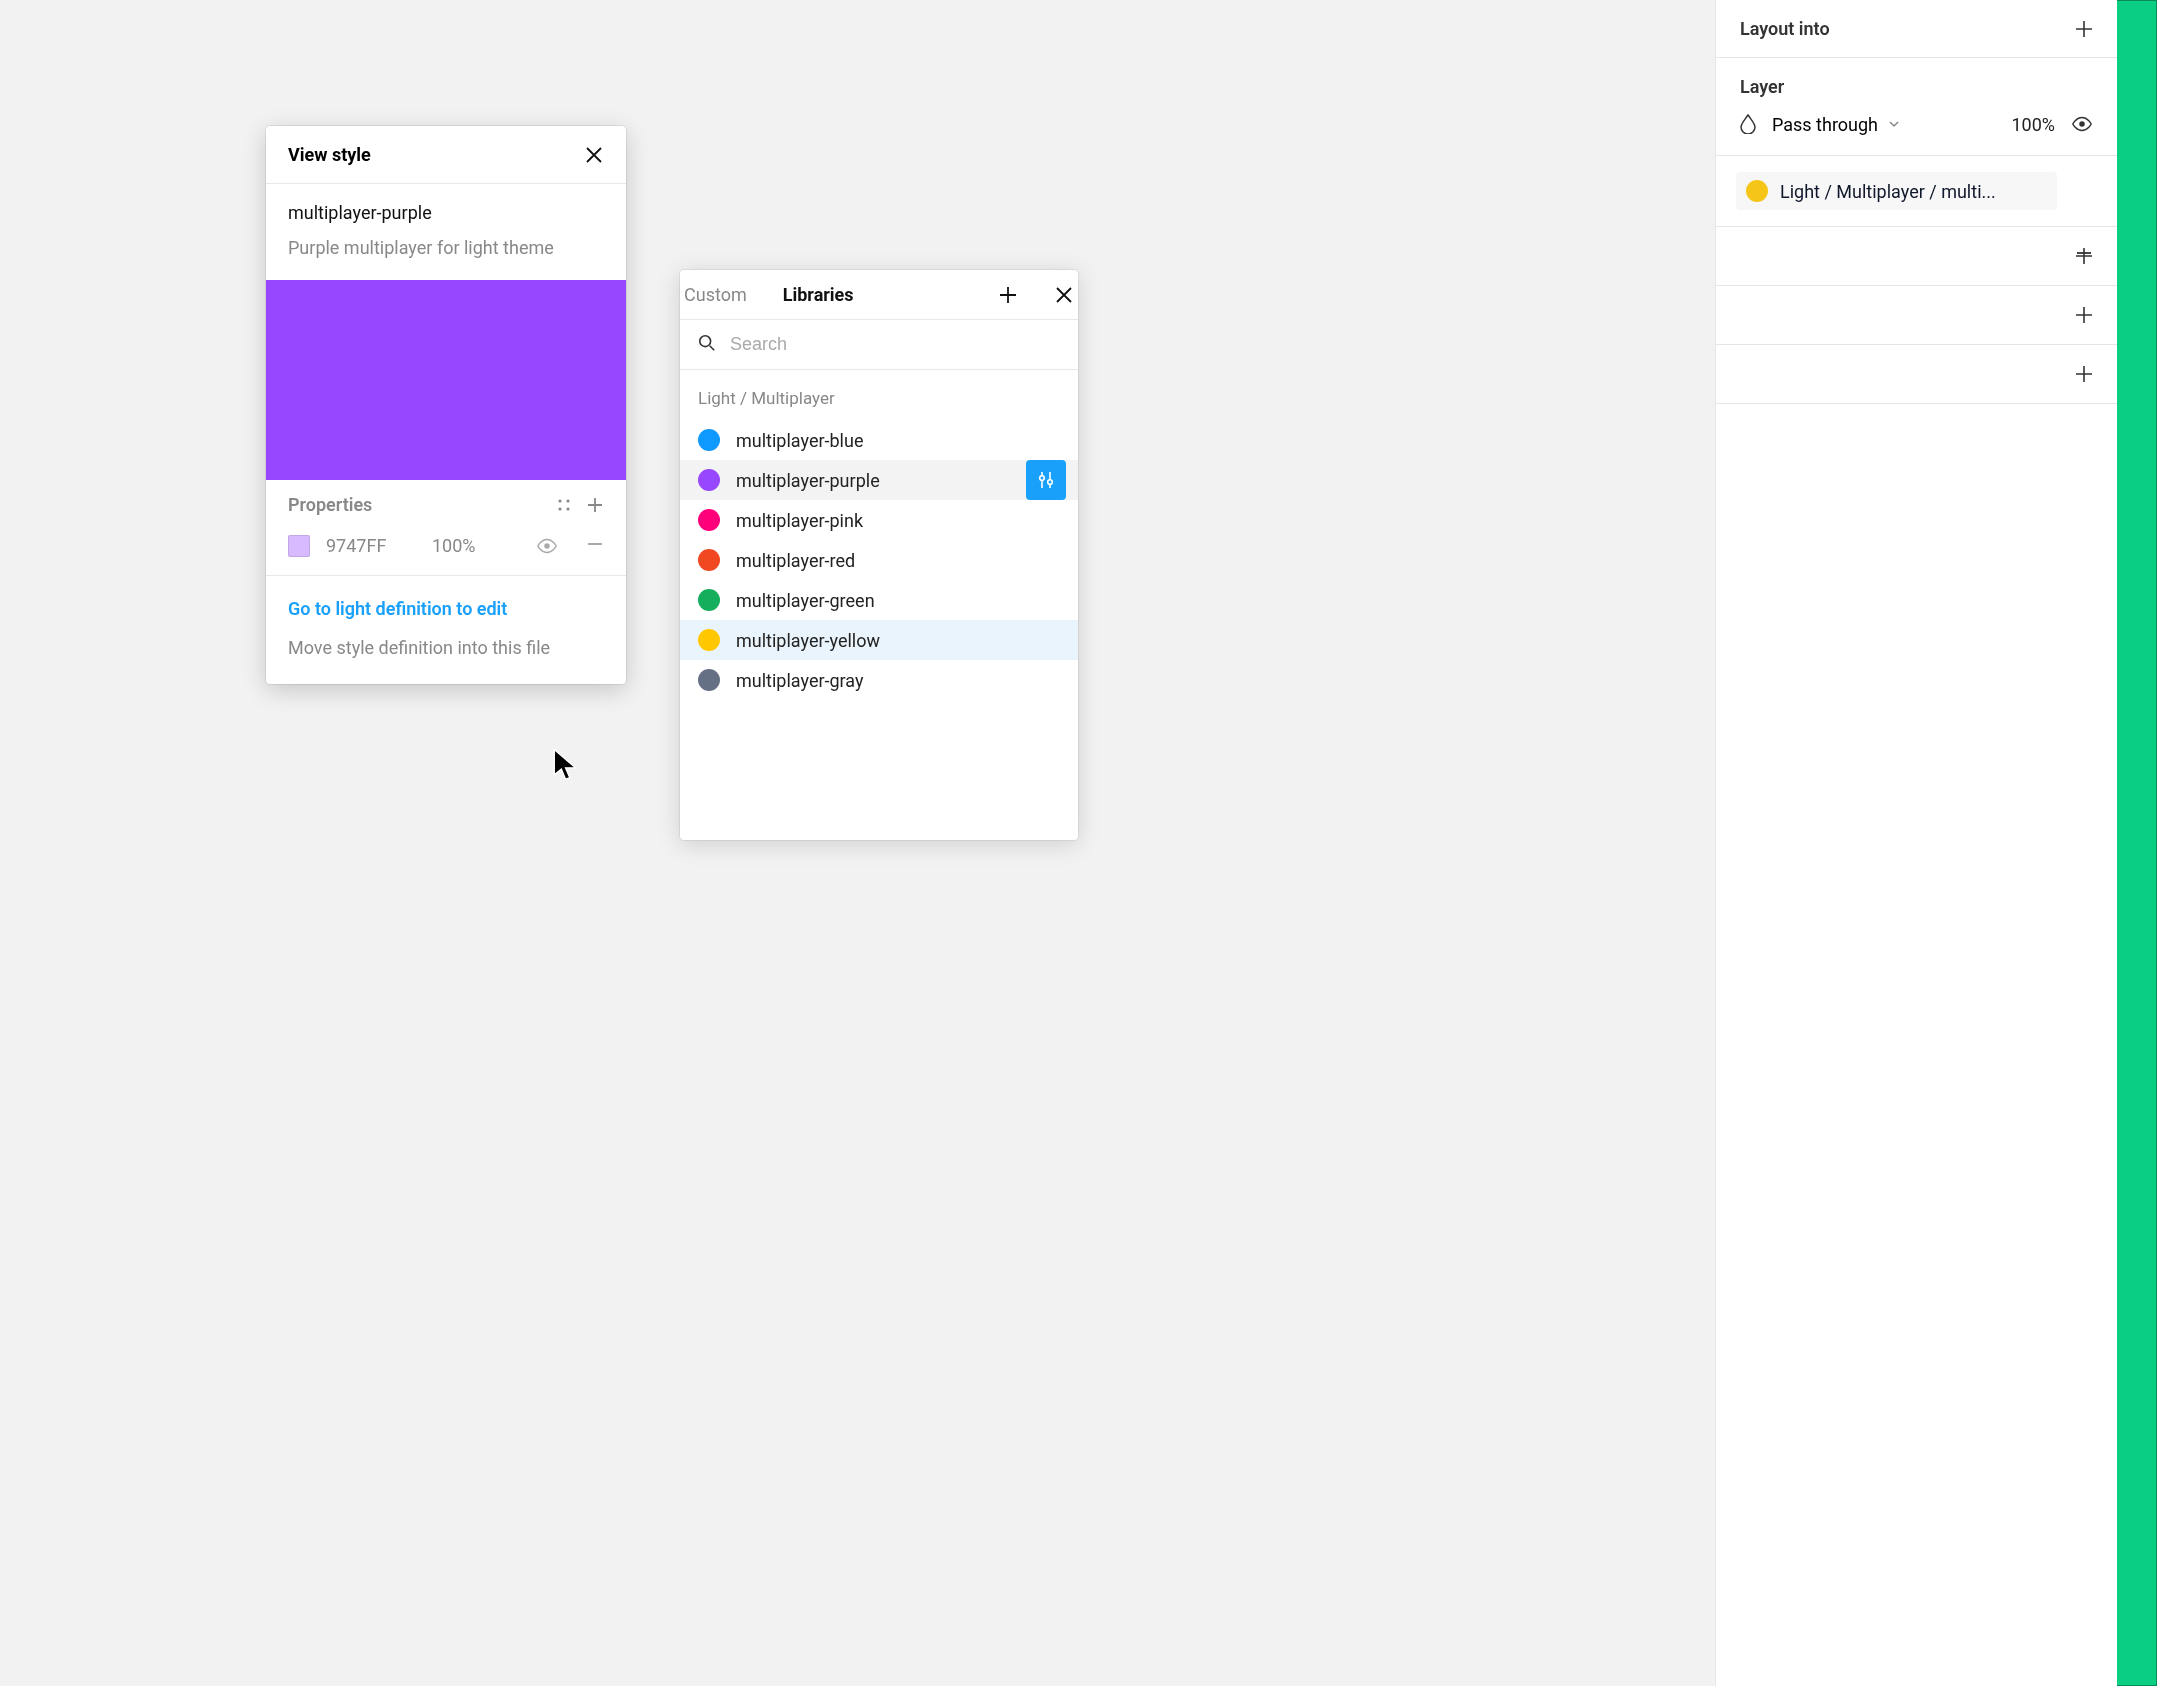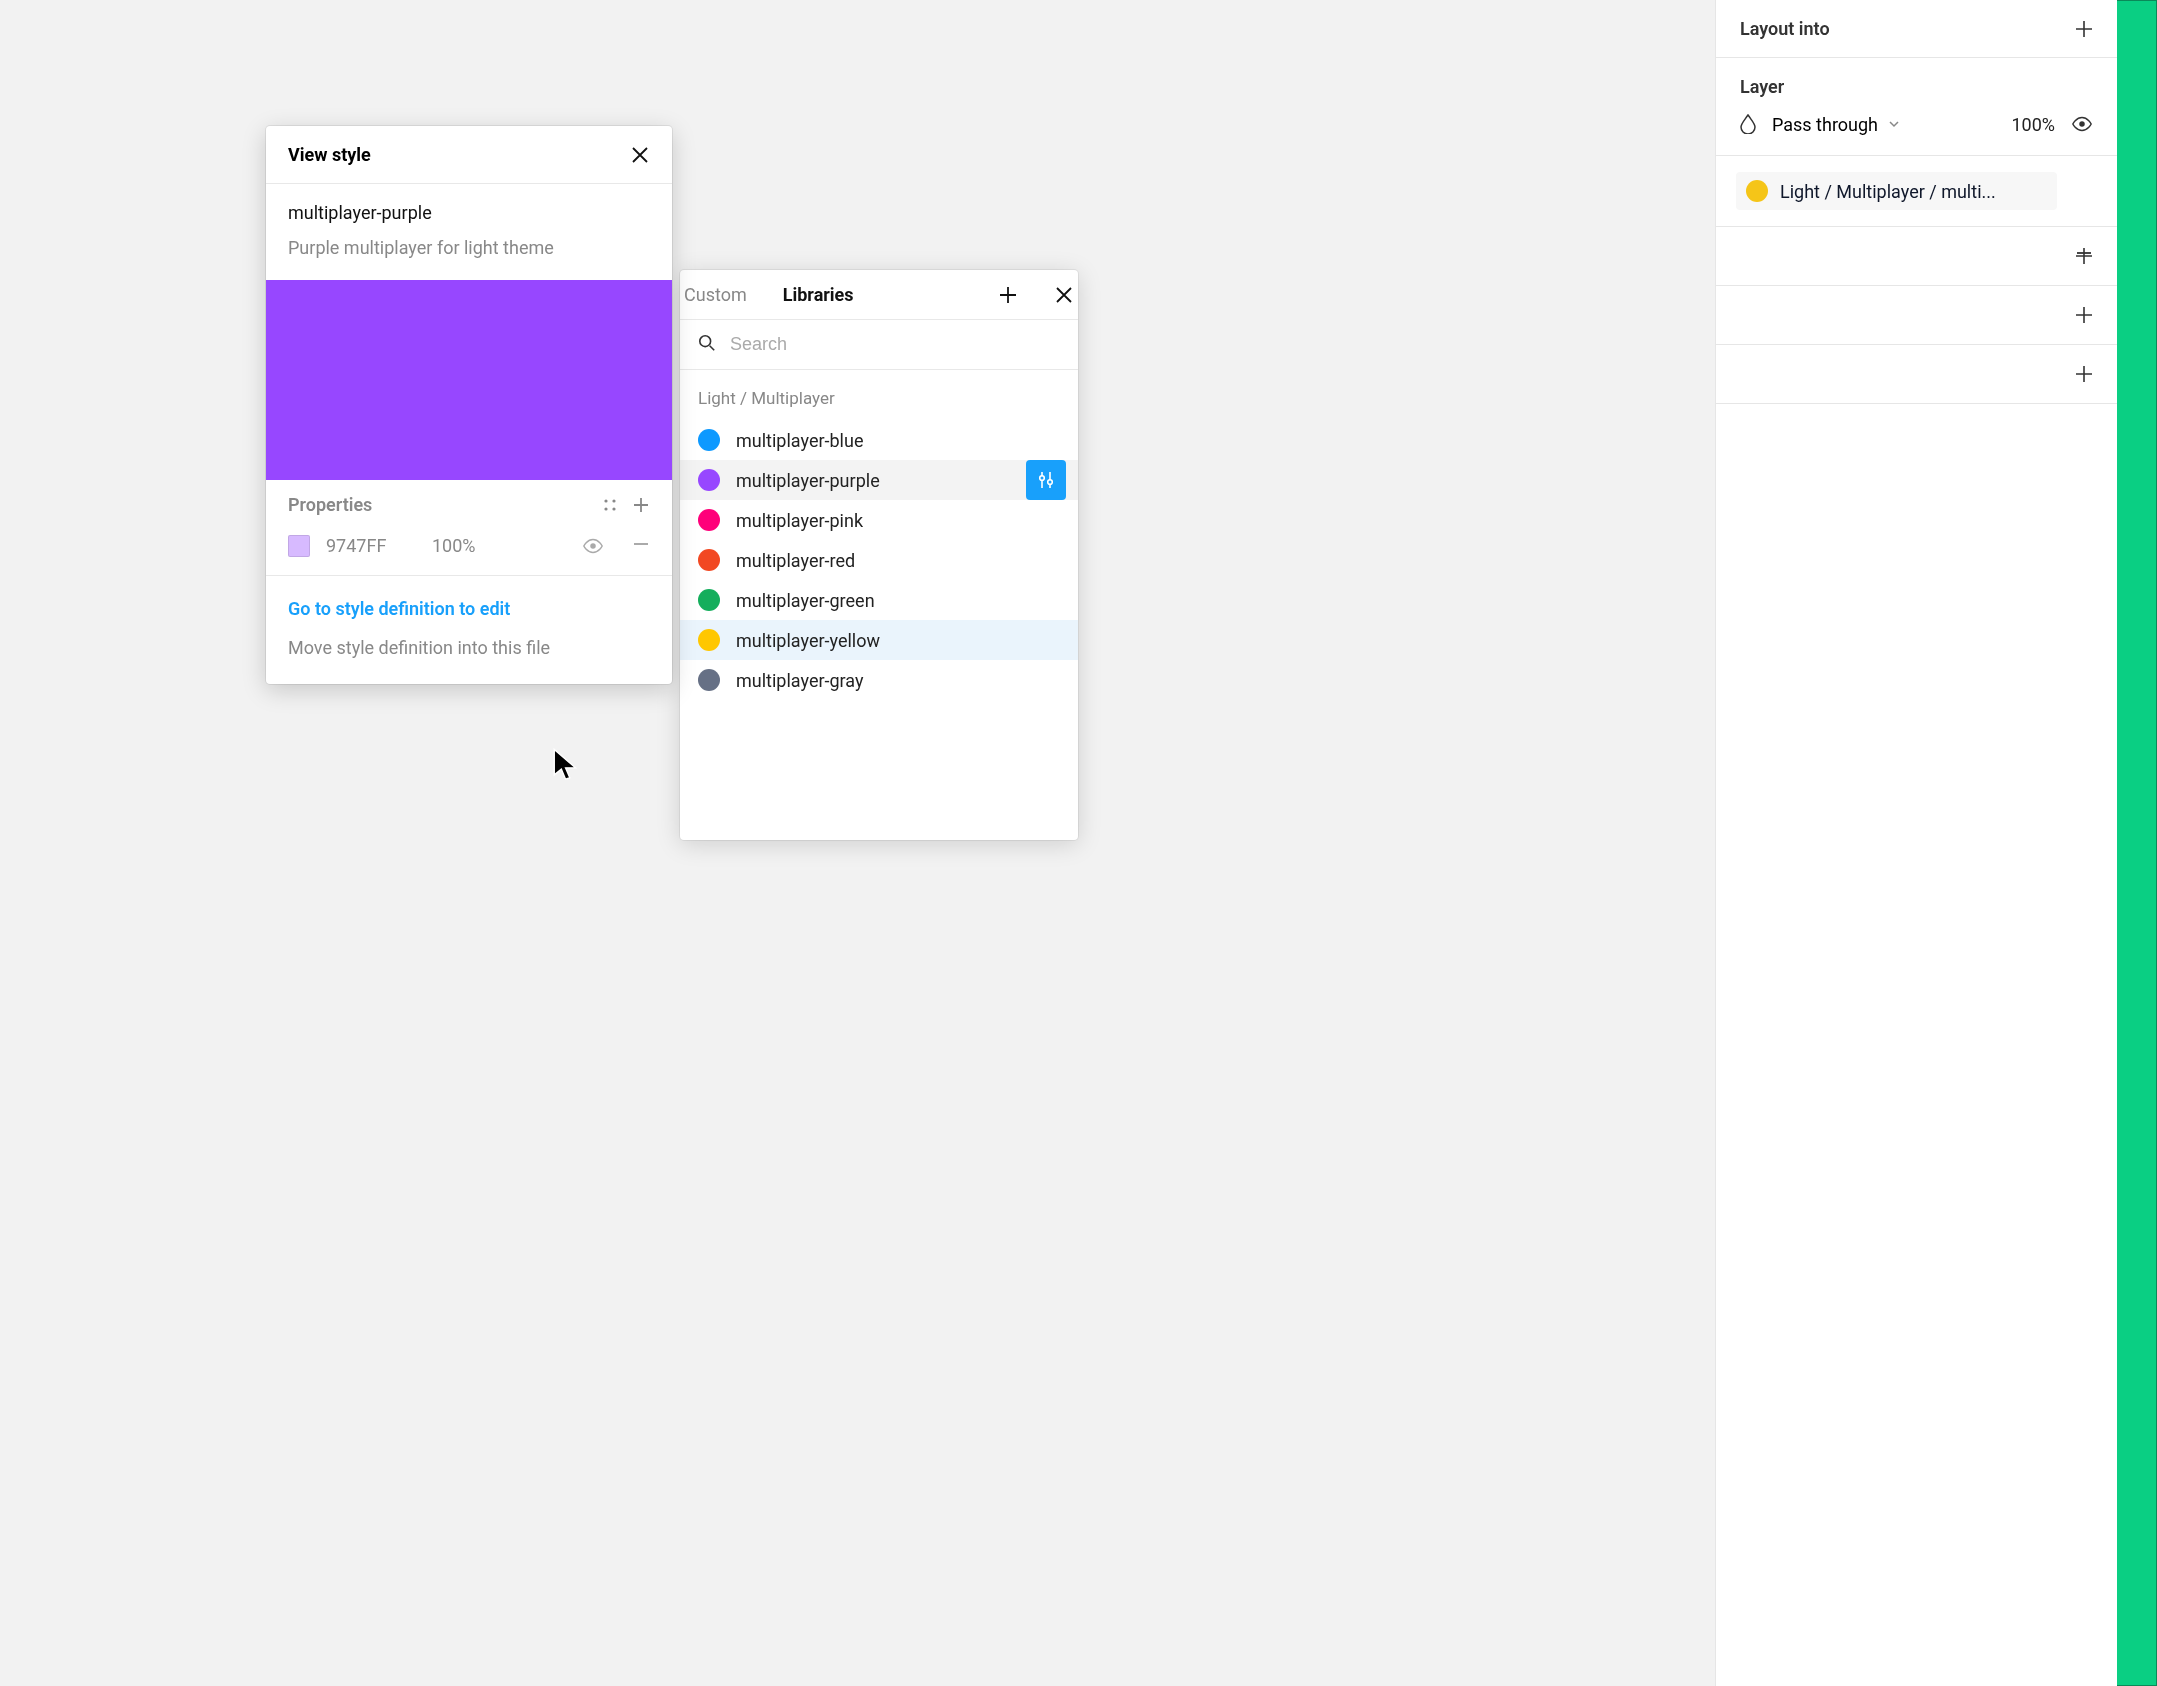--- a/index.html
+++ b/index.html
@@ -127,21 +127,21 @@
     position:absolute;right:12px;top:50%;transform:translateY(-50%);
     width:40px;height:40px;background:#18a0fb;border-radius:4px;
     display:flex;align-items:center;justify-content:center;
   }
 
   
   .view-panel {
     position:absolute;
     top: 126px;
     left: 266px;
-    width: 406px;
+    width: 360px;
     background:#fff;
     border-radius:4px;
     box-shadow: 0 6px 24px rgba(0,0,0,.18), 0 0 0 1px rgba(0,0,0,.07);
     overflow:hidden;
   }
   .vp-head {
     display:flex;align-items:center;padding:18px 22px;
     border-bottom:1px solid #e8e8e8;
   }
   .vp-head .title { font-size:18px;font-weight:700;flex:1; }
@@ -364,21 +364,21 @@
           </svg>
       </span>
       <span style="margin-left:12px;">
         <svg width="18" height="18" viewBox="0 0 18 18">
             <path d="M2 9h14" stroke="#aaa" stroke-width="1.8"></path>
           </svg>
       </span>
     </div>
   </div>
   <div class="vp-actions">
-    <div class="link">Go to style definition to edit</div>
+    <div class="link">Go to light definition to edit</div>
     <div class="sub">Move style definition into this file</div>
   </div>
 </div>
 
 <div class="cursor">
   <svg width="30" height="34" viewBox="0 0 20 24">
       <path d="M1 1l0 18 5-4 3 7 3-1-3-7 7 0z" fill="#000" stroke="#fff" stroke-width="1"></path>
     </svg>
 </div>
 

